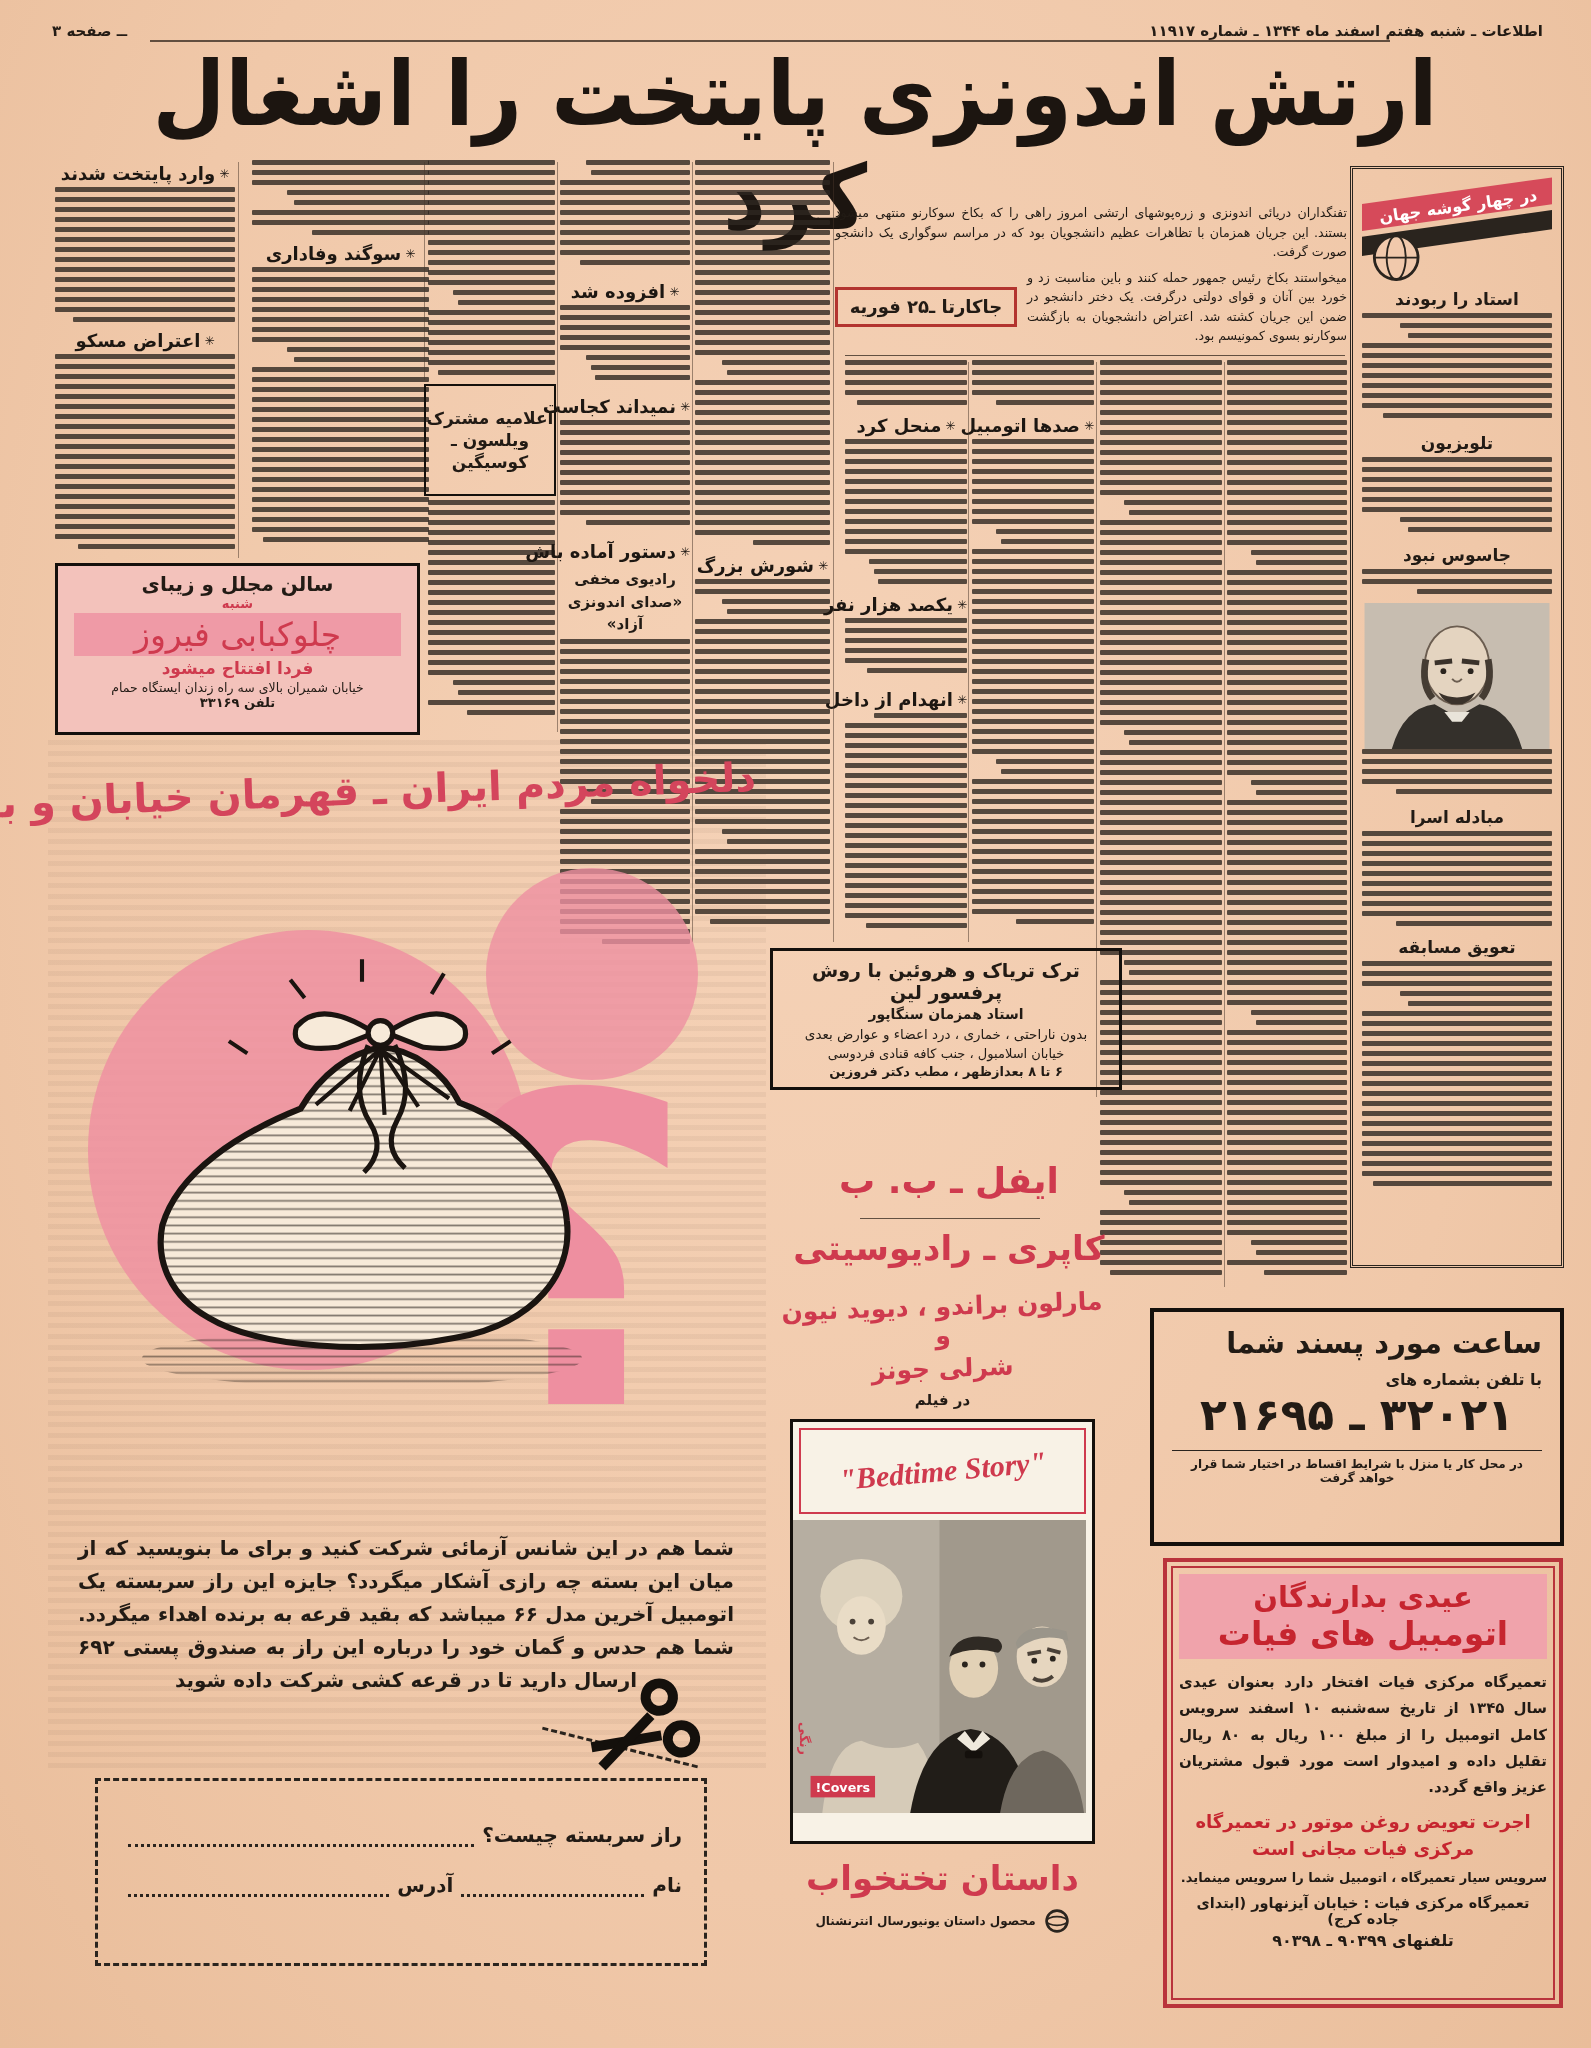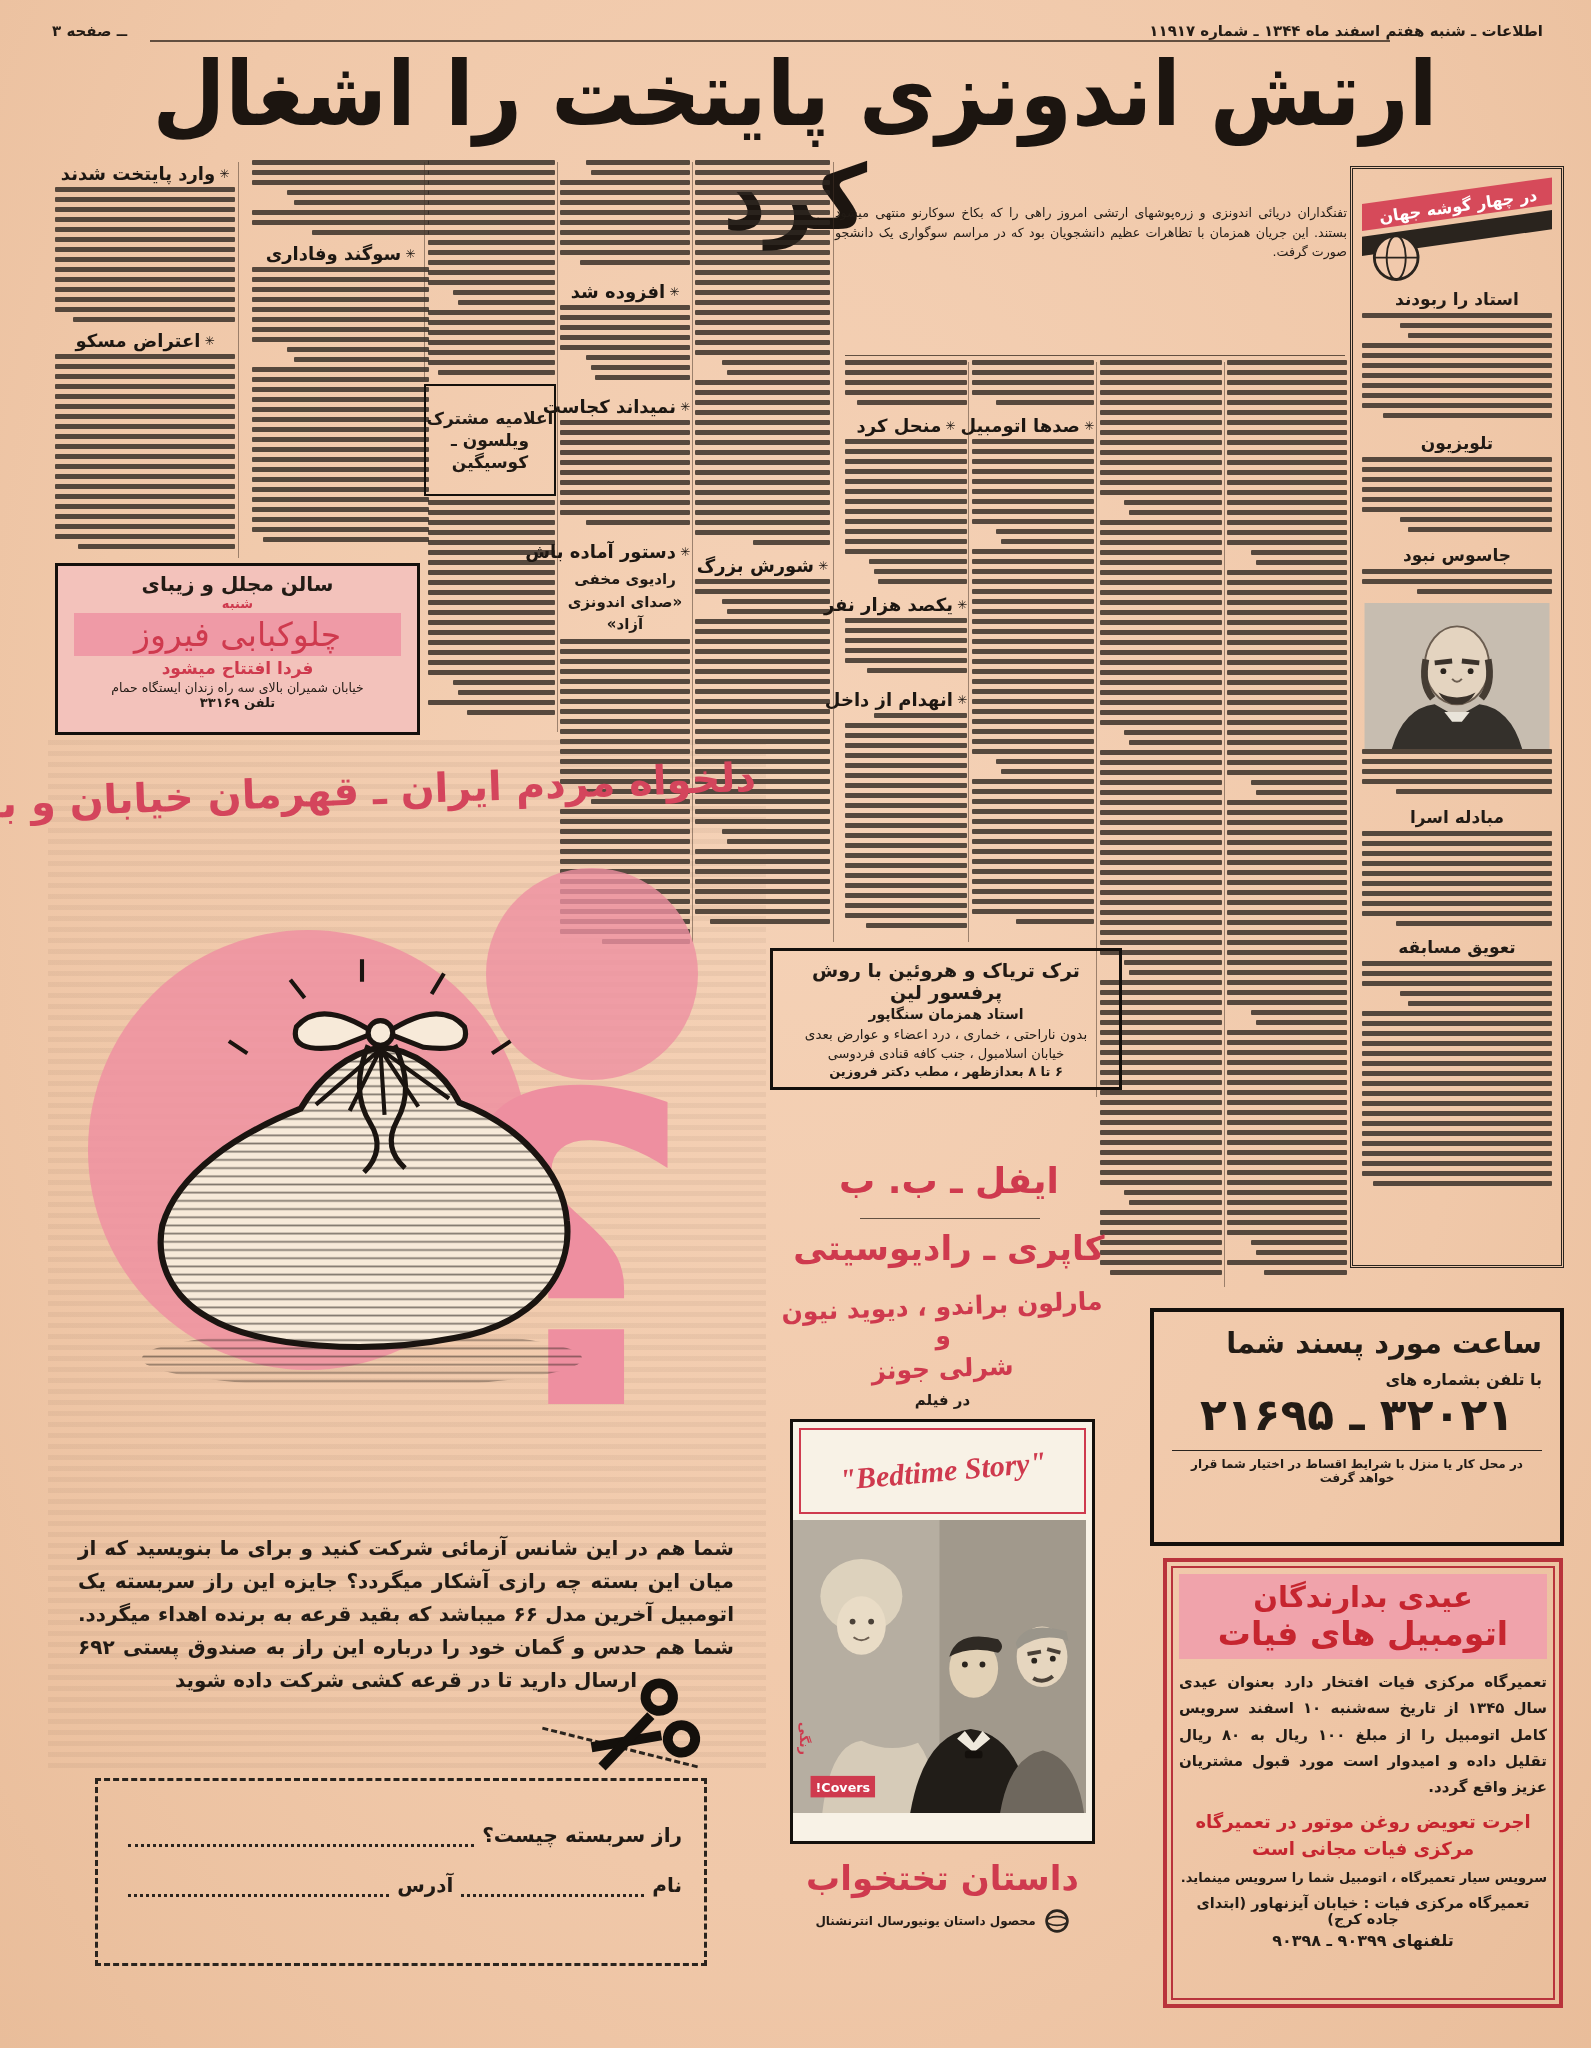--- a/index.html
+++ b/index.html
@@ -35,20 +35,24 @@
 <div class="page">
 
   <div class="hlabel" style="left:52px">ــ صفحه ۳</div>
   <div class="hlabel" style="right:48px">اطلاعات ـ شنبه هفتم اسفند ماه ۱۳۴۴ ـ شماره ۱۱۹۱۷</div>
   <div class="hr" style="left:150px;top:40px;width:1240px"></div>
 
   <div class="headline">ارتش اندونزی پایتخت را اشغال کرد</div>
 
   <div class="abs" style="left:835px;top:203px;width:512px">
     <p class="lead">تفنگداران دریائی اندونزی و زره‌پوشهای ارتشی امروز راهی را که بکاخ سوکارنو منتهی میشود بستند. این جریان همزمان با تظاهرات عظیم دانشجویان بود که در مراسم سوگواری یک دانشجو صورت گرفت.</p>
+    <div style="display:flex;gap:10px;margin-top:6px;align-items:center">
+      <p class="lead" style="flex:1">میخواستند بکاخ رئیس جمهور حمله کنند و باین مناسبت زد و خورد بین آنان و قوای دولتی درگرفت. یک دختر دانشجو در ضمن این جریان کشته شد. اعتراض دانشجویان به بازگشت سوکارنو بسوی کمونیسم بود.</p>
+      <div style="flex:none;width:182px;height:40px;border:3px solid #b3342f;display:flex;align-items:center;justify-content:center;font-weight:bold;font-size:18px">جاکارتا ـ۲۵ فوریه</div>
+    </div>
   </div>
   <div class="hr" style="left:845px;top:355px;width:500px;height:1px"></div>
 
   <div class="col" style="left:55px;top:160px;width:180px;height:400px">
     <div class="sh"><span class="st">✳</span><span>وارد پایتخت شدند</span></div>
     <div class="tx" style="height:140px">
         <i style="width:100%"></i>
         <i style="width:100%"></i>
         <i style="width:100%"></i>
         <i style="width:100%"></i>

